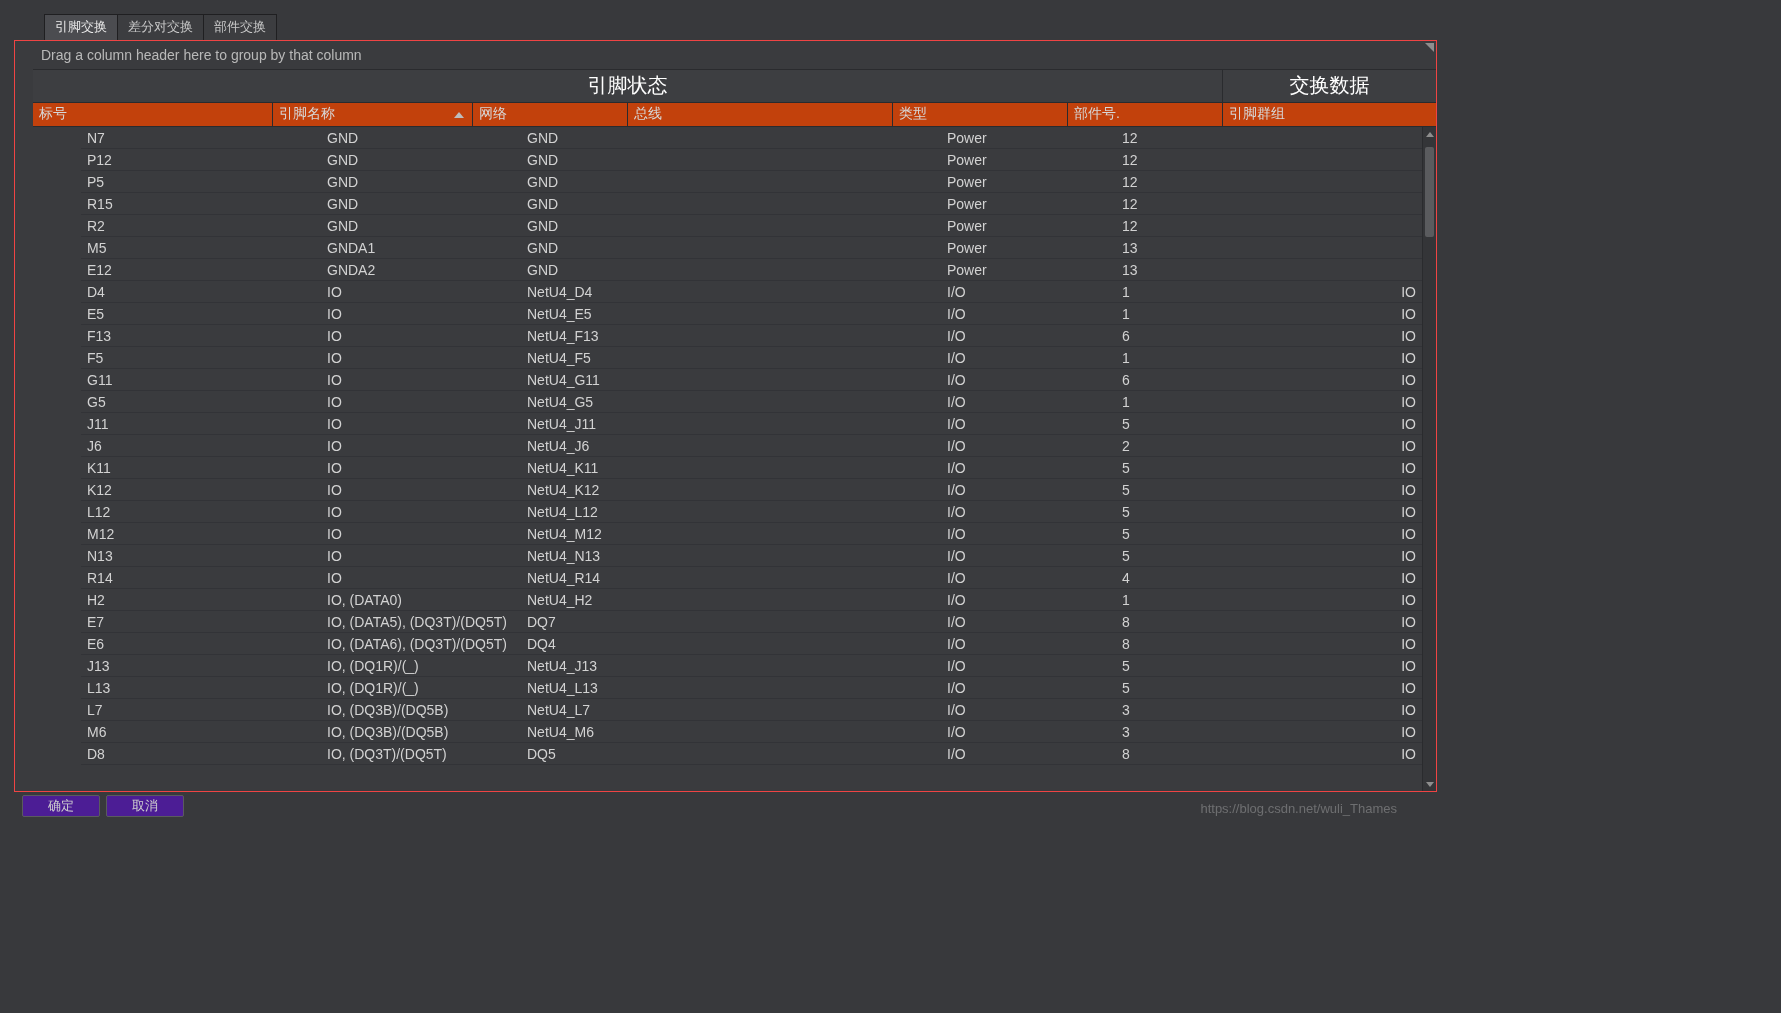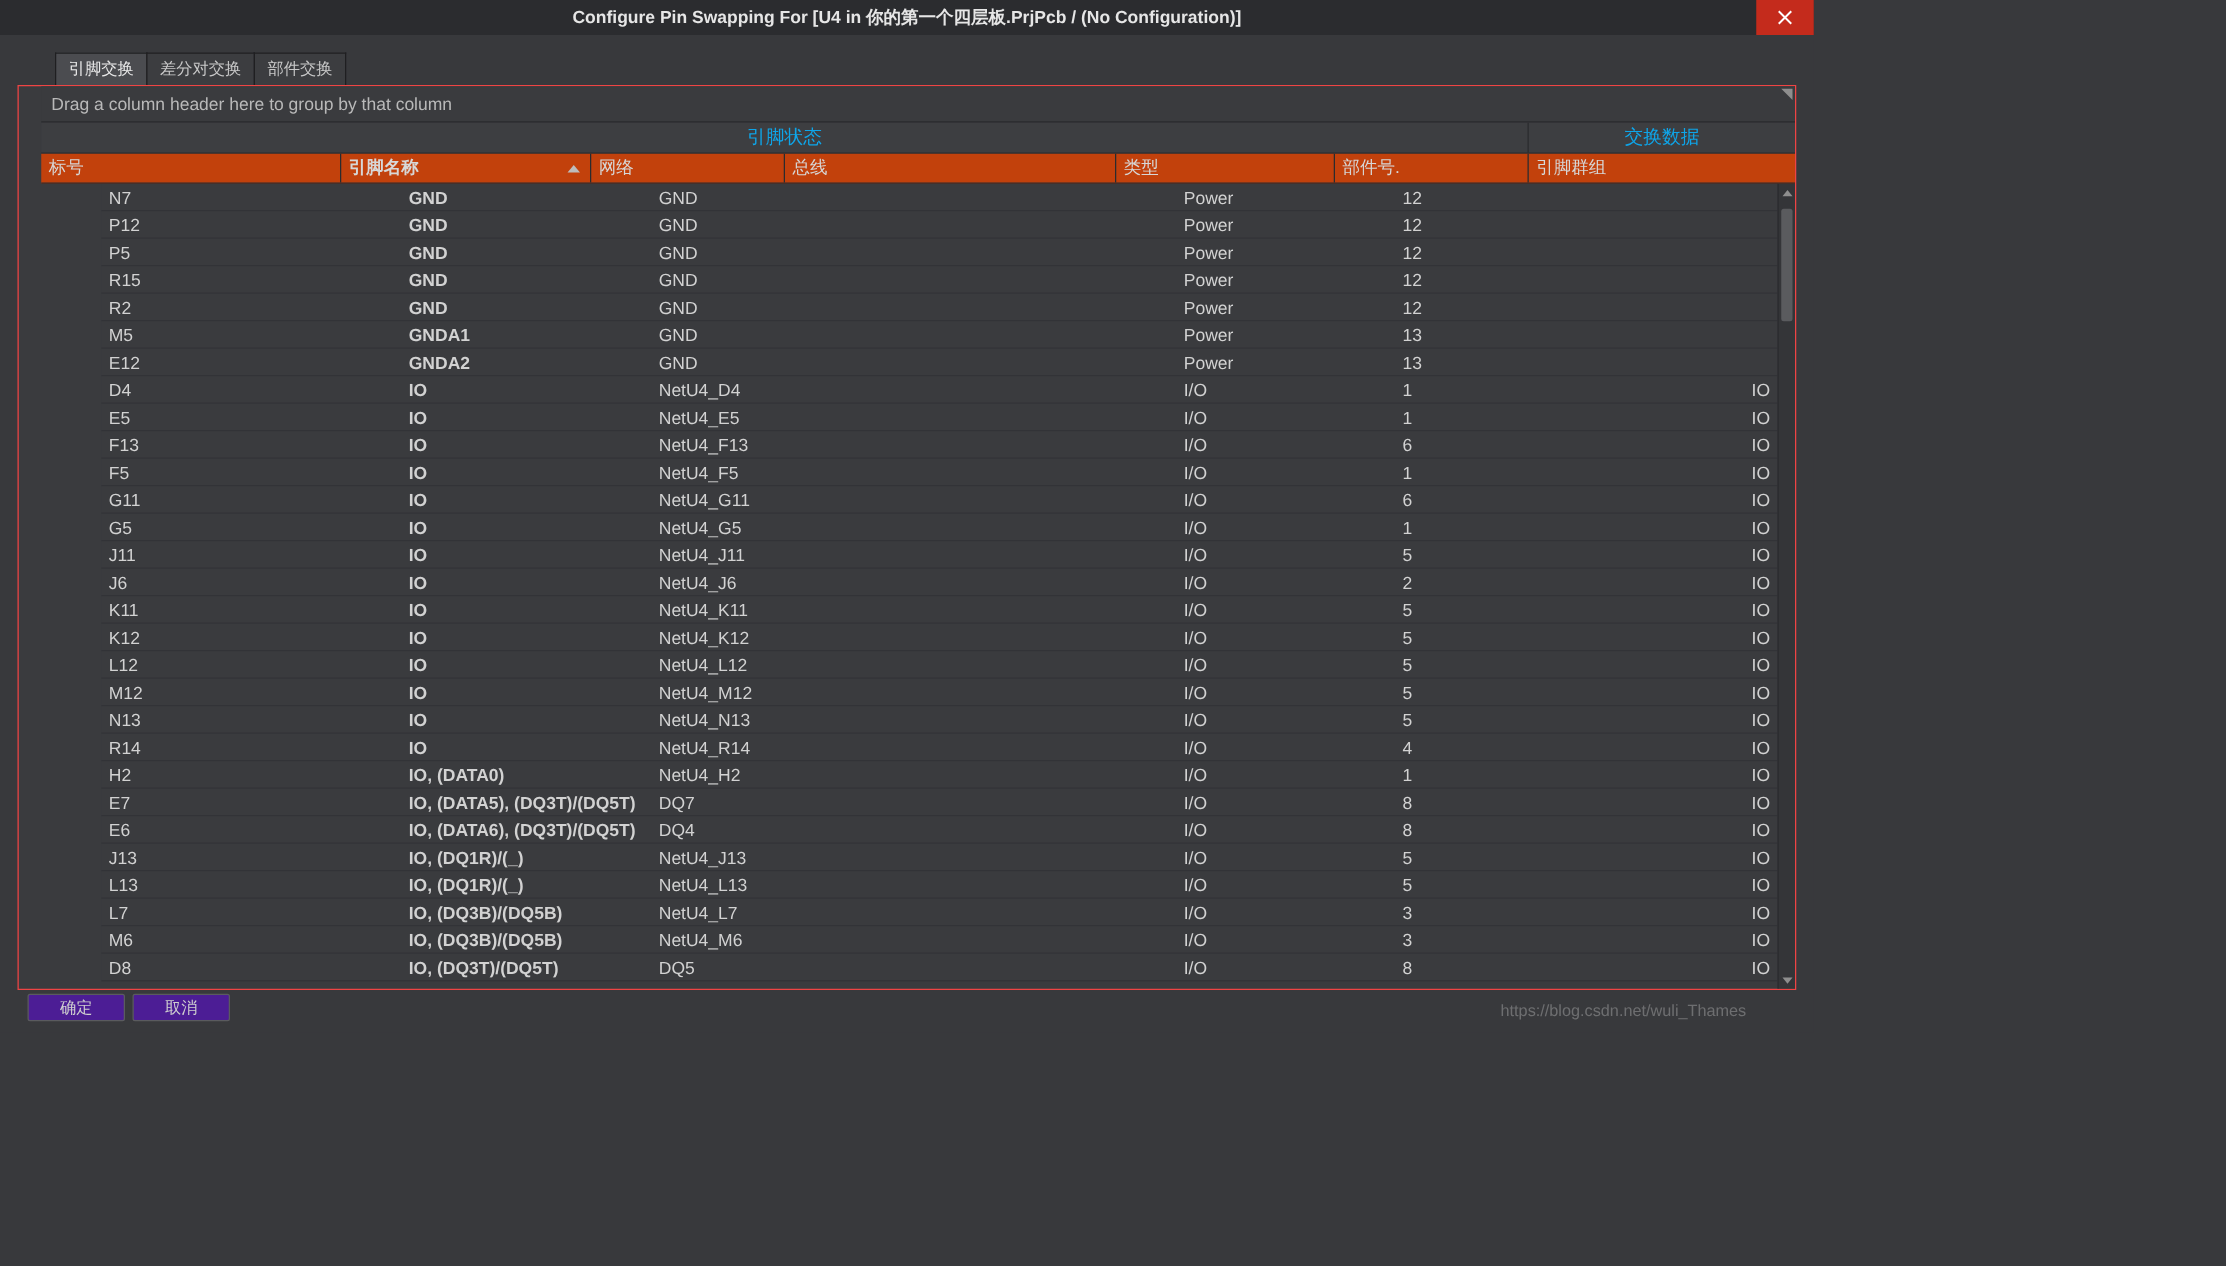--- a/index.html
+++ b/index.html
@@ -54,21 +54,21 @@
   .collapse-triangle {
     position: absolute; right: 2px; top: 2px; width: 0; height: 0;
     border-left: 9px solid transparent;
     border-top: 9px solid #8e8e8e;
     cursor: pointer;
   }
   .header-super {
     display: flex; background: #3d3e41; border-bottom: 1px solid #2a2b2e;
   }
   .header-super .hcell {
-    text-align: center; padding: 2px 0 3px 0; font-size: 15px; color: #0ea5e9;
+    text-align: center; padding: 2px 0 3px 0; font-size: 20px; color: #ffffff;
     border-right: 1px solid #2a2b2e;
   }
   .header-cols { display: flex; background: #c2410c; border-bottom: 1px solid #2a2b2e; }
   .header-cols .hcell {
     padding: 2px 6px 3px 6px; font-size: 14px; color: #d7d7d7;
     border-right: 1px solid #2a2b2e; position: relative;
     cursor: pointer;
   }
   .sort-marker {
     position: absolute; right: 8px; top: 50%; transform: translateY(-50%);
@@ -101,39 +101,31 @@
   .btn {
     min-width: 78px; height: 22px; border: 1px solid #5a5b5e; background: #4c1d95;
     color: #cfcfcf; font-size: 13px; cursor: pointer; border-radius: 2px;
   }
   .watermark {
     position: absolute; right: 40px; bottom: 4px; color: rgba(210,210,210,0.35);
     font-size: 13px; pointer-events: none;
   }
   
   .c-des   { width: 240px; }
-  .c-name  { width: 200px; font-weight: bold; }
+  .c-name  { width: 200px; }
   .c-net   { width: 155px; }
   .c-bus   { width: 265px; }
   .c-type  { width: 175px; }
   .c-part  { width: 155px; }
   .c-grp   { width: 210px; flex: 1; }
 </style>
 </head>
 <body>
 
 <div class="window">
-  <div class="titlebar">
-    <span>Configure Pin Swapping For [U4 in 你的第一个四层板.PrjPcb / (No Configuration)]</span>
-    <div class="close-btn">
-      <svg viewBox="0 0 12 12">
-          <path d="M1 1 L11 11 M11 1 L1 11" stroke="#fff" stroke-width="1.6"></path>
-        </svg>
-    </div>
-  </div>
 
   <div class="body-area">
     <div class="tabs" id="tabs">
         <div class="tab active">引脚交换</div>
         <div class="tab">差分对交换</div>
         <div class="tab">部件交换</div>
       </div>
 
     <div class="panel">
       <div class="group-bar">

